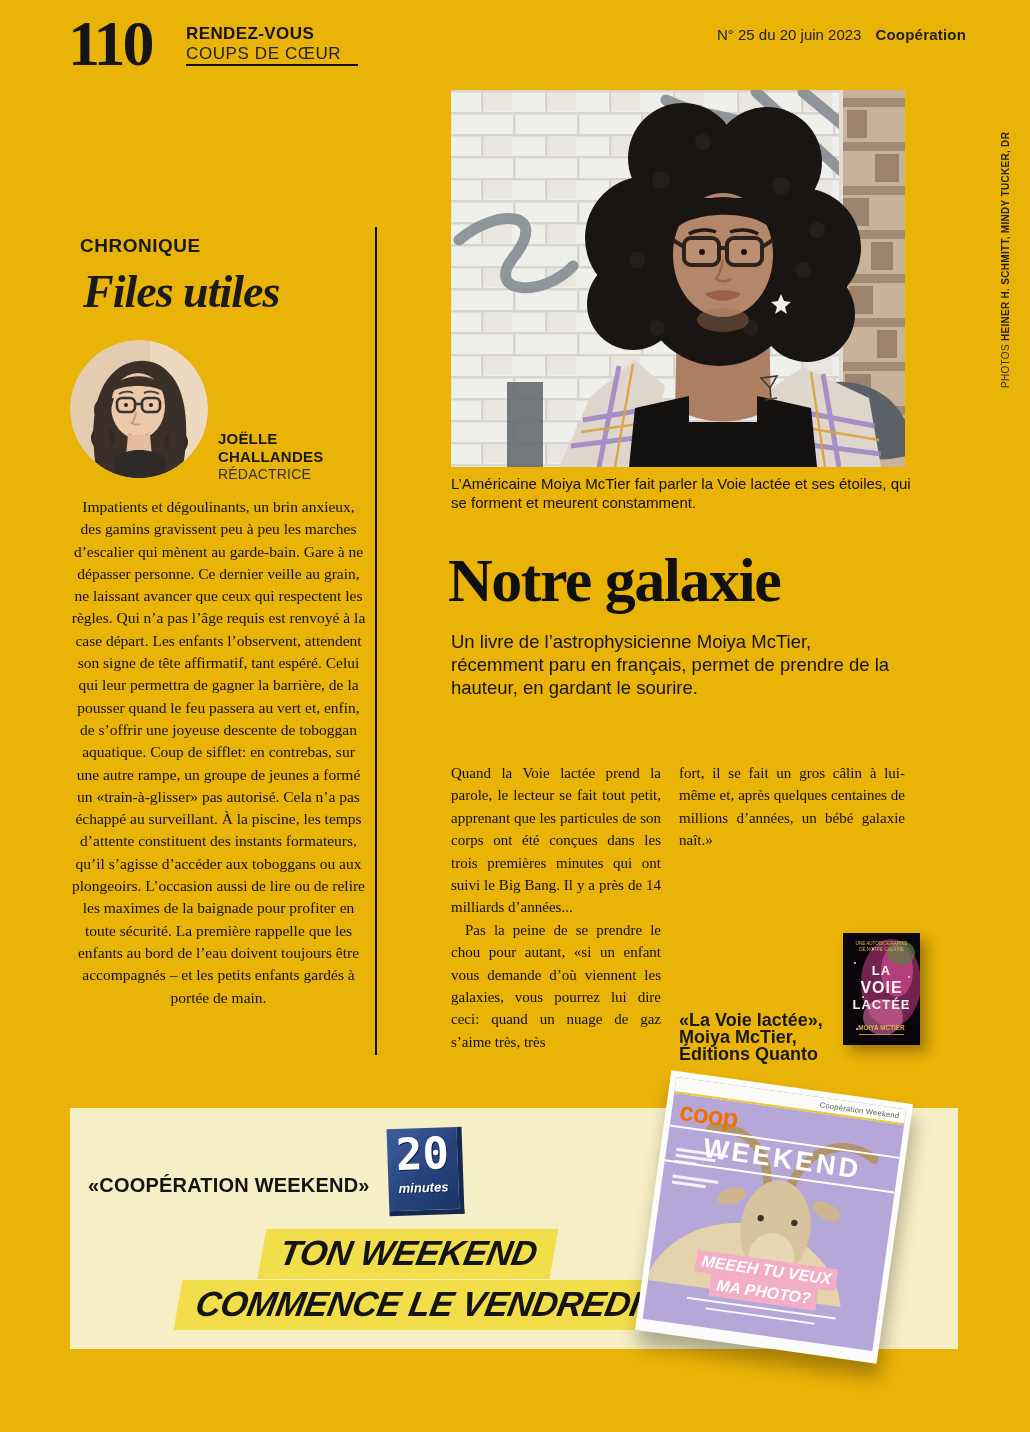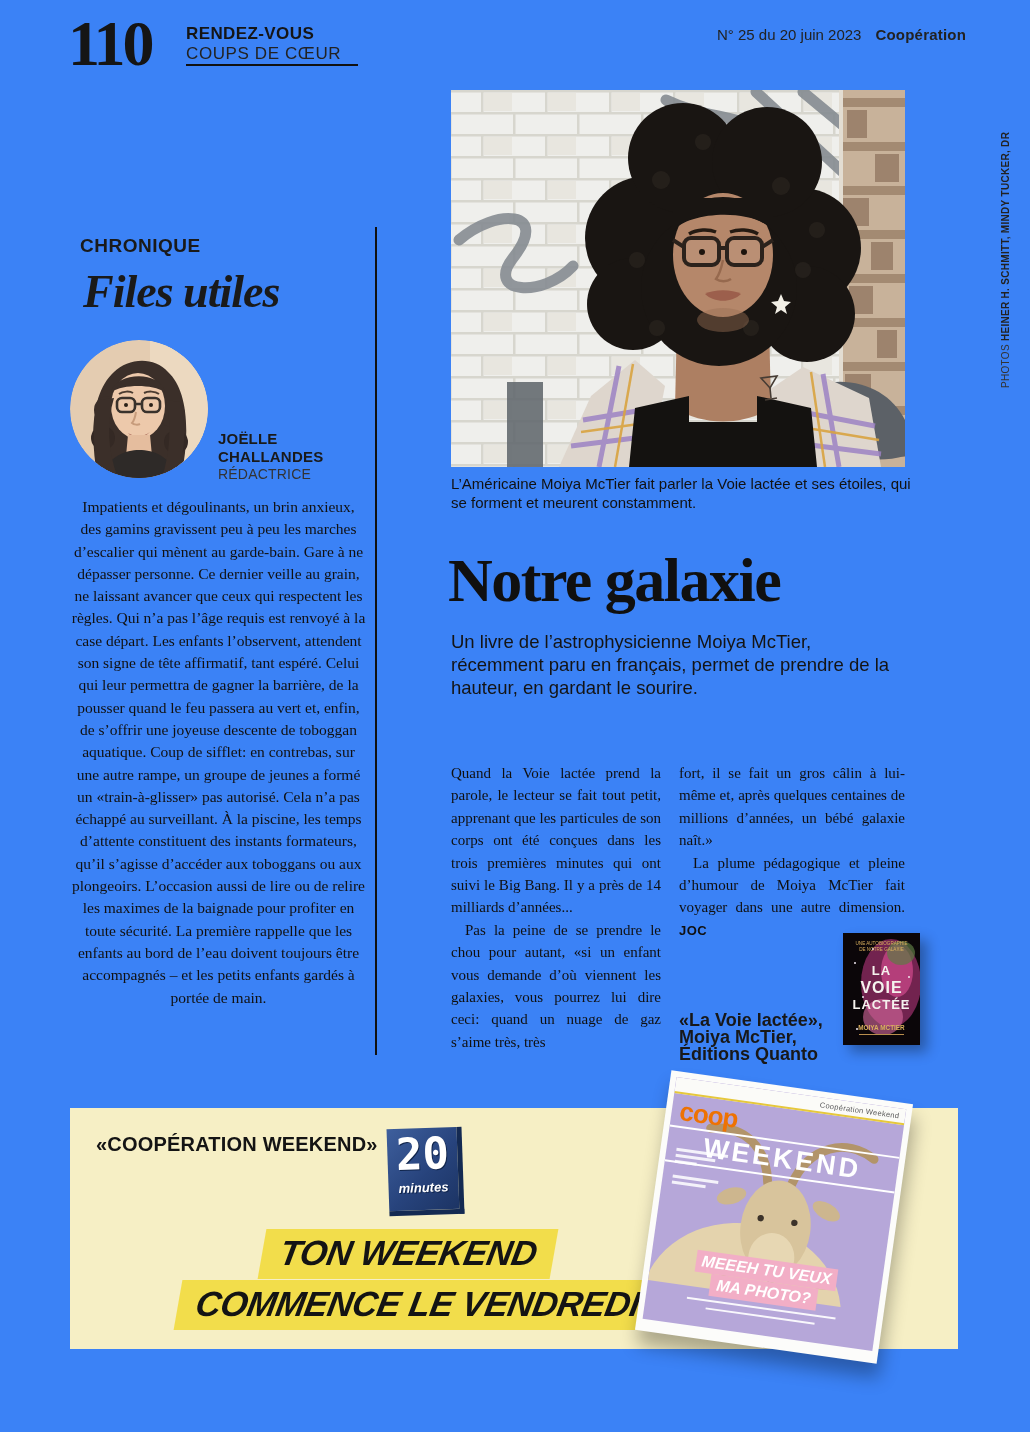--- a/index.html
+++ b/index.html
@@ -1,16 +1,16 @@
 <!DOCTYPE html>
 <html><head>
 <meta charset="utf-8">
 <style>
   html,body{margin:0;padding:0;background:#fff;}
-  .page{position:relative;width:1030px;height:1432px;background:#3b82f6;overflow:hidden;
+  .page{position:relative;width:1030px;height:1432px;background:#eab308;overflow:hidden;
         font-family:"Liberation Sans",sans-serif;color:#1a1a1a;}
 
   
   .page-number{position:absolute;left:68px;top:12px;font-family:"Liberation Serif",serif;
     font-weight:700;font-size:64px;line-height:1;letter-spacing:-3px;color:#151515;}
   .section-block{position:absolute;left:186px;top:24px;line-height:1.15;}
   .section-title{font-size:17px;font-weight:800;letter-spacing:.4px;color:#151515;}
   .section-sub{font-size:17px;font-weight:400;letter-spacing:.6px;color:#222;}
   .section-underline{position:absolute;left:186px;top:64px;width:172px;height:2px;background:#111;}
   .issue-line{position:absolute;top:26px;right:64px;font-size:15px;color:#222;}
@@ -49,22 +49,22 @@
   .col1{left:451px;width:210px;}
   .col2{left:679px;width:226px;}
   .sig{font-family:"Liberation Sans",sans-serif;font-weight:800;font-size:13px;letter-spacing:.5px;}
   .book{position:absolute;left:843px;top:933px;width:77px;height:112px;
     box-shadow:7px 7px 12px rgba(0,0,0,.32);}
   .book-caption{position:absolute;left:679px;top:1012px;width:158px;
     font-size:18px;font-weight:700;line-height:17px;color:#181818;}
 
   
   .banner{position:absolute;left:70px;top:1108px;width:888px;height:241px;background:#f6efc5;}
-  .banner-line{position:absolute;left:88px;top:1131px;font-size:20px;font-weight:800;
-    line-height:26px;letter-spacing:.2px;color:#141414;margin-left:8px;}
+  .banner-line{position:absolute;left:88px;top:1172px;font-size:20px;font-weight:800;
+    line-height:26px;letter-spacing:.2px;color:#141414;}
   .logo20{position:absolute;left:388px;top:1128px;width:70px;height:82px;
     background:linear-gradient(135deg,#3e5f9d 0%,#27437c 55%,#1c3464 100%);
     border-right:5px solid #142a52;border-bottom:5px solid #142a52;
     transform:rotate(-2deg);color:#fff;text-align:center;}
   .logo20 .num{font-family:"DejaVu Sans Mono",monospace;font-weight:700;font-size:44px;
     line-height:48px;display:block;margin-top:2px;text-shadow:1px 1px 0 #10244a;}
   .logo20 .word{font-size:13px;font-weight:700;font-style:italic;display:block;margin-top:2px;
     text-shadow:1px 1px 0 #10244a;}
   .slogan{position:absolute;background:#f2dd4b;transform:skewX(-10deg);padding:4px 18px 6px;}
   .slogan span{display:block;transform:skewX(0deg);font-weight:800;font-style:italic;
@@ -289,21 +289,20 @@
   <div class="hero-caption">L’Américaine Moiya McTier fait parler la Voie lactée et ses étoiles, qui se forment et meurent constamment.</div>
   <div class="headline">Notre galaxie</div>
   <div class="standfirst">Un livre de l’astrophysicienne Moiya McTier, récemment paru en français, permet de prendre de la hauteur, en gardant le sourire.</div>
 
   <div class="art-col col1">
     <p>Quand la Voie lactée prend la parole, le lecteur se fait tout petit, apprenant que les particules de son corps ont été conçues dans les trois premières minutes qui ont suivi le Big Bang. Il y a près de 14 milliards d’années...</p>
     <p class="indent">Pas la peine de se prendre le chou pour autant, «si un enfant vous demande d’où viennent les galaxies, vous pourrez lui dire ceci: quand un nuage de gaz s’aime très, très</p>
   </div>
   <div class="art-col col2">
     <p>fort, il se fait un gros câlin à lui-même et, après quelques centaines de millions d’années, un bébé galaxie naît.»</p>
-    <p class="indent"><span>La plume pédagogique et pleine d’humour de Moiya McTier fait voyager dans une autre dimension. </span><span class="sig">JOC</span></p>
   </div>
 
   <div class="book">
     <svg viewBox="0 0 77 112" width="77" height="112">
       <rect width="77" height="112" fill="#0b0609"></rect>
       <ellipse cx="48" cy="50" rx="30" ry="44" fill="#8c2a62" opacity=".8"></ellipse>
       <ellipse cx="54" cy="38" rx="16" ry="26" fill="#c44585" opacity=".8"></ellipse>
       <ellipse cx="58" cy="20" rx="14" ry="12" fill="#5d7a45" opacity=".7"></ellipse>
       <ellipse cx="40" cy="84" rx="20" ry="18" fill="#d96aa0" opacity=".6"></ellipse>
       <g fill="#efe7ef">

